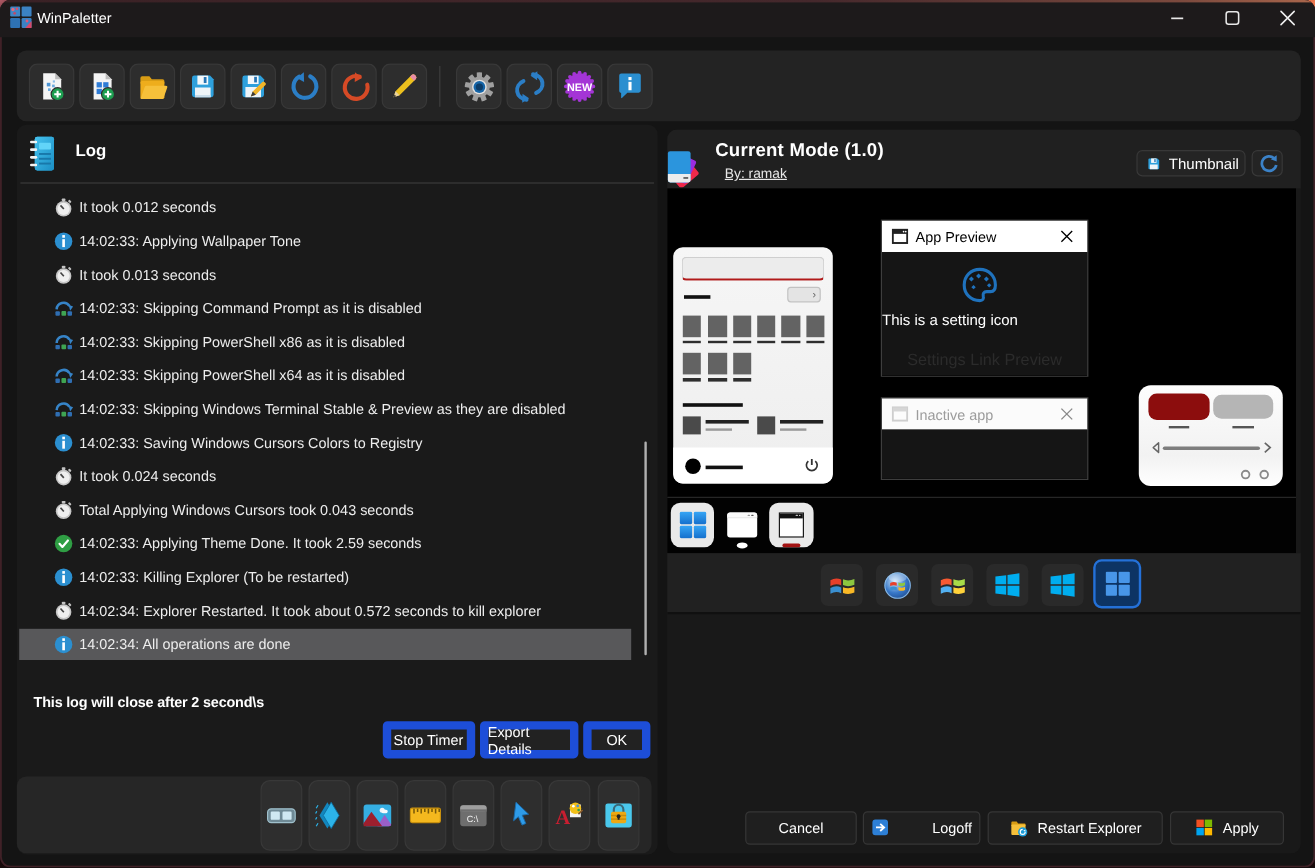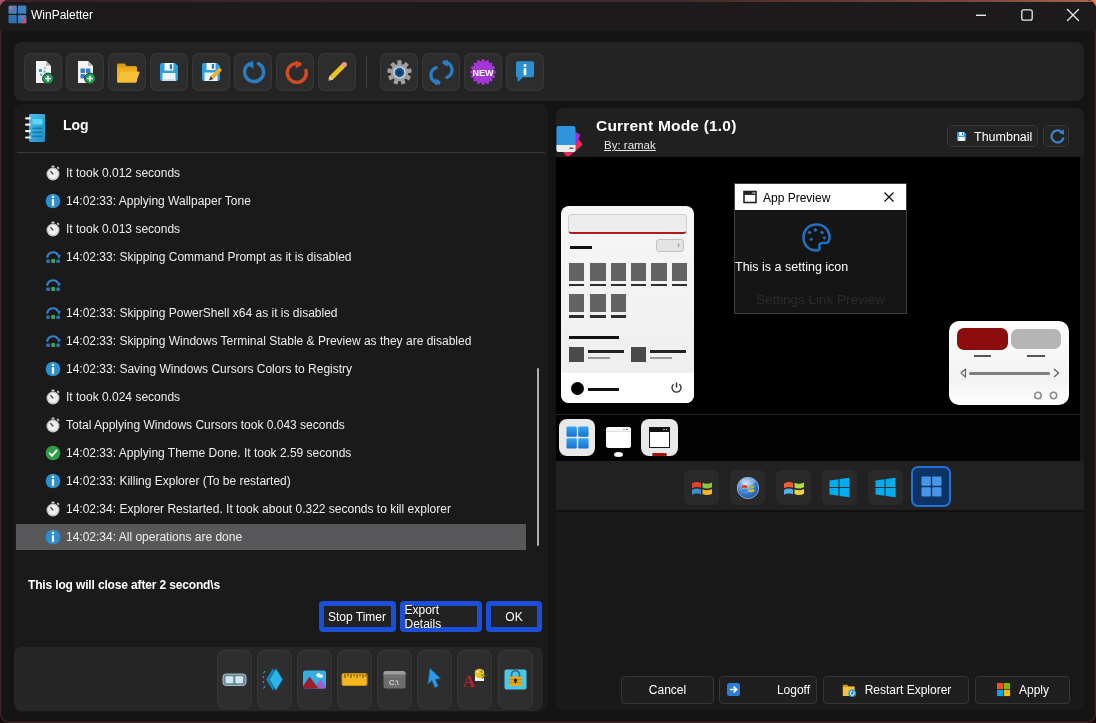--- a/index.html
+++ b/index.html
@@ -28,21 +28,21 @@
 
 #leftpanel{position:absolute;left:14px;top:104px;width:534px;height:608px;background:#1a1a1a;border-radius:8px;}
 #rightpanel{position:absolute;left:556px;top:108px;width:528px;height:603px;background:#191919;border-radius:8px;overflow:hidden;}
 #logsep{position:absolute;left:3px;top:48px;width:528px;height:1px;background:#3a3a3a;}
 .logrow{position:absolute;left:0;height:28px;width:520px;color:#ededed;font-size:12px;}
 .logrow .ic{position:absolute;left:31px;top:6px;width:16px;height:16px;}
 .logrow .tx{position:absolute;left:52px;top:7.5px;white-space:nowrap;}
 #selrow{position:absolute;left:1.5px;top:419.5px;width:510px;height:26.5px;background:#58585a;}
 #sbar{position:absolute;left:523px;top:264px;width:2px;height:178px;background:#b0b0b0;border-radius:1px;}
 #closemsg{position:absolute;left:14px;top:473.5px;font-size:12px;font-weight:bold;color:#fff;letter-spacing:-0.15px;}
-.lbtn{position:absolute;top:497px;height:31px;background:#222222;border:5px solid #1d4ed8;border-radius:4px;box-sizing:border-box;color:#fff;font-size:12px;display:flex;align-items:center;justify-content:center;}
+.lbtn{position:absolute;top:497px;height:31px;background:#222222;border:7px solid #1d4ed8;border-radius:4px;box-sizing:border-box;color:#fff;font-size:12px;display:flex;align-items:center;justify-content:center;}
 #blpanel{position:absolute;left:0;top:543px;width:529px;height:64px;background:#262626;border-radius:8px;}
 .bbtn{position:absolute;top:2.5px;width:35px;height:59px;background:#2e2e2e;border:1px solid rgba(255,255,255,.05);border-radius:8px;box-sizing:border-box;display:flex;align-items:center;justify-content:center;}
 
 #rphead{position:absolute;left:0;top:0;width:100%;height:49px;background:#202020;}
 #rphead .t1{position:absolute;left:40px;top:9px;font-size:15.5px;font-weight:bold;letter-spacing:0.2px;color:#fff;}
 #rphead .t2{position:absolute;left:48px;top:31px;font-size:11.5px;color:#e8e8e8;text-decoration:underline;}
 #thumbbtn{position:absolute;left:391px;top:17px;width:91px;height:22px;background:#242424;border:1px solid #383838;border-radius:5px;box-sizing:border-box;color:#fff;font-size:12.5px;}
 #refbtn{position:absolute;left:487px;top:17px;width:26px;height:22px;background:#242424;border:1px solid #383838;border-radius:5px;box-sizing:border-box;}
 #preview{position:absolute;left:0;top:49px;width:524px;height:257px;background:#000;}
 #tabstrip{position:absolute;left:0;top:306px;width:524px;height:47px;background:#020202;border-top:1px solid #262626;box-sizing:border-box;}
@@ -324,20 +324,21 @@
     <div class="logrow" style="top:138.5px">
         <svg class="ic" width="16" height="16">
           <use href="#i-skp"></use>
         </svg>
         <span class="tx">14:02:33: Skipping Command Prompt as it is disabled</span>
       </div>
     <div class="logrow" style="top:166.5px">
         <svg class="ic" width="16" height="16">
           <use href="#i-skp"></use>
         </svg>
+        <span class="tx">14:02:33: Skipping PowerShell x86 as it is disabled</span>
       </div>
     <div class="logrow" style="top:194.5px">
         <svg class="ic" width="16" height="16">
           <use href="#i-skp"></use>
         </svg>
         <span class="tx">14:02:33: Skipping PowerShell x64 as it is disabled</span>
       </div>
     <div class="logrow" style="top:222.5px">
         <svg class="ic" width="16" height="16">
           <use href="#i-skp"></use>
@@ -371,21 +372,21 @@
     <div class="logrow" style="top:362.5px">
         <svg class="ic" width="16" height="16">
           <use href="#i-inf"></use>
         </svg>
         <span class="tx">14:02:33: Killing Explorer (To be restarted)</span>
       </div>
     <div class="logrow" style="top:390.5px">
         <svg class="ic" width="16" height="16">
           <use href="#i-clk"></use>
         </svg>
-        <span class="tx">14:02:34: Explorer Restarted. It took about 0.322 seconds to kill explorer</span>
+        <span class="tx">14:02:34: Explorer Restarted. It took about 0.572 seconds to kill explorer</span>
       </div>
     <div class="logrow" style="top:418.5px">
         <svg class="ic" width="16" height="16">
           <use href="#i-inf"></use>
         </svg>
         <span class="tx">14:02:34: All operations are done</span>
       </div>
     <div id="sbar"></div>
     <div id="closemsg">This log will close after 2 second\s</div>
     <div class="lbtn" style="left:304.5px;width:77px;">Stop Timer</div>
@@ -558,20 +559,33 @@
                 <rect x="13" y="6.5" width="3" height="3" transform="rotate(45 14.5 8)"></rect>
                 <rect x="19.5" y="9" width="3" height="3" transform="rotate(45 21 10.5)"></rect>
                 <rect x="22" y="14.5" width="2.6" height="2.6" transform="rotate(45 23.3 15.8)"></rect>
                 <rect x="9" y="16" width="2.6" height="2.6" transform="rotate(45 10.3 17.3)"></rect>
               </g>
           </svg>
           <div class="abs" style="left:0;top:50px;width:171px;text-align:left;color:#fff;font-size:12.5px;">This is a setting icon</div>
           <div class="abs" style="left:0;top:82px;width:171px;text-align:center;color:#2b2b2b;font-size:13.5px;">Settings Link Preview</div>
         </div>
       </div>
+      <div id="inwin">
+        <div class="tb">
+          <svg class="abs" style="left:8px;top:6px" width="14" height="14" viewBox="0 0 14 14" opacity="0.45">
+              <rect x="1" y="1.5" width="12" height="11" fill="#fff" stroke="#999" stroke-width="1.6"></rect>
+              <rect x="1" y="1.5" width="12" height="3.4" fill="#aaa"></rect>
+            </svg>
+          <span class="abs" style="left:28px;top:6.5px;font-size:12px;color:#9c9c9c;">Inactive app</span>
+          <svg class="abs" style="left:148px;top:7px" width="12" height="12" viewBox="0 0 12 12">
+              <path d="M1.5 1.5 L10.5 10.5 M10.5 1.5 L1.5 10.5" stroke="#888" stroke-width="1.1"></path>
+            </svg>
+        </div>
+        <div class="bd"></div>
+      </div>
       <div id="colcard">
         <div class="abs" style="left:8px;top:7px;width:51px;height:22px;background:#8c0d0d;border-radius:7px;"></div>
         <div class="abs" style="left:62px;top:8px;width:50px;height:20px;background:#b5b5b5;border-radius:7px;"></div>
         <div class="abs" style="left:25px;top:34px;width:17px;height:2px;background:#555;"></div>
         <div class="abs" style="left:78px;top:34px;width:18px;height:2px;background:#555;"></div>
         <svg class="abs" style="left:8px;top:46px" width="12" height="12" viewBox="0 0 12 12">
             <path d="M8.5 2 L4 6 L8.5 10 Z" fill="none" stroke="#666" stroke-width="1.2" stroke-linejoin="round"></path>
           </svg>
         <div class="abs" style="left:20px;top:51px;width:81px;height:2.5px;background:#7d7d7d;border-radius:2px;"></div>
         <svg class="abs" style="left:101px;top:46px" width="12" height="12" viewBox="0 0 12 12">

